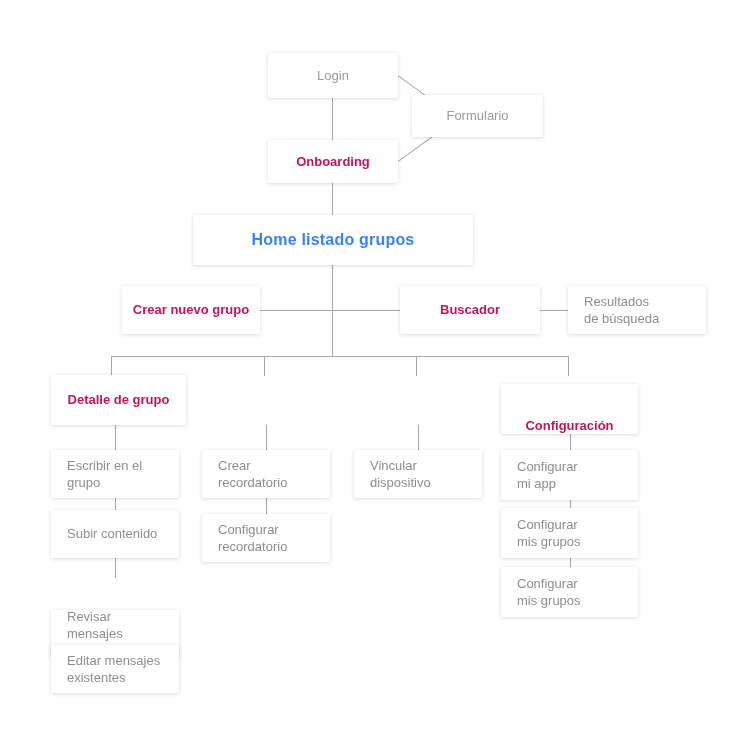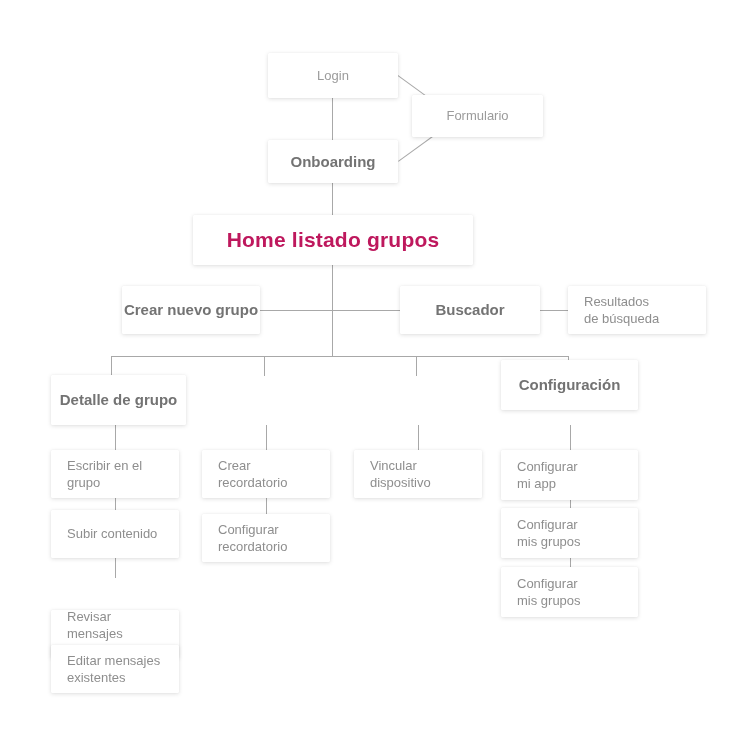--- a/index.html
+++ b/index.html
@@ -49,22 +49,22 @@
     white-space: pre-line;
   }
   
   .node.center { justify-content: center; }
   .node.center .label { text-align: center; }
   
   .node.leaf { padding: 0 16px; }
   .node.leaf .label { text-align: left; }
 
   .t-gray  { color: #9b9b9b; font-size: 13px; }
-  .t-blue  { color: #737373; font-size: 15px; font-weight: bold; }
-  .t-hero  { color: #be185d; font-size: 21px; font-weight: bold; letter-spacing: .2px; }
+  .t-blue  { color: #be185d; font-size: 13px; font-weight: bold; }
+  .t-hero  { color: #3b82f6; font-size: 16px; font-weight: bold; letter-spacing: .2px; }
   .t-plain { color: #8e8e8e; font-size: 13px; }
 </style>
 </head>
 <body>
 
 <div id="canvas">
 
   <div class="conn v" style="left:332px; top:98px; height:43px;"></div>
 
   <div class="conn-diag" style="left:398px; top:75px; width:59px; transform: rotate(36deg);"></div>
@@ -127,21 +127,21 @@
     <span class="label t-plain">Resultados
 de búsqueda</span>
   </div>
 
   <div class="node center" style="left:51px; top:375px; width:135px; height:50px;">
     <span class="label t-blue">Detalle de grupo</span>
   </div>
 
 
 
-  <div class="node center" style="left:501px; top:360px; width:137px; height:50px;">
+  <div class="node center" style="left:501px; top:384px; width:137px; height:50px;align-items:flex-end;">
     <span class="label t-blue">Configuración</span>
   </div>
 
   <div class="node leaf" style="left:51px; top:450px; width:128px; height:48px;">
     <span class="label t-plain">Escribir en el
 grupo</span>
   </div>
 
   <div class="node leaf" style="left:51px; top:510px; width:128px; height:48px;">
     <span class="label t-plain">Subir contenido</span>

